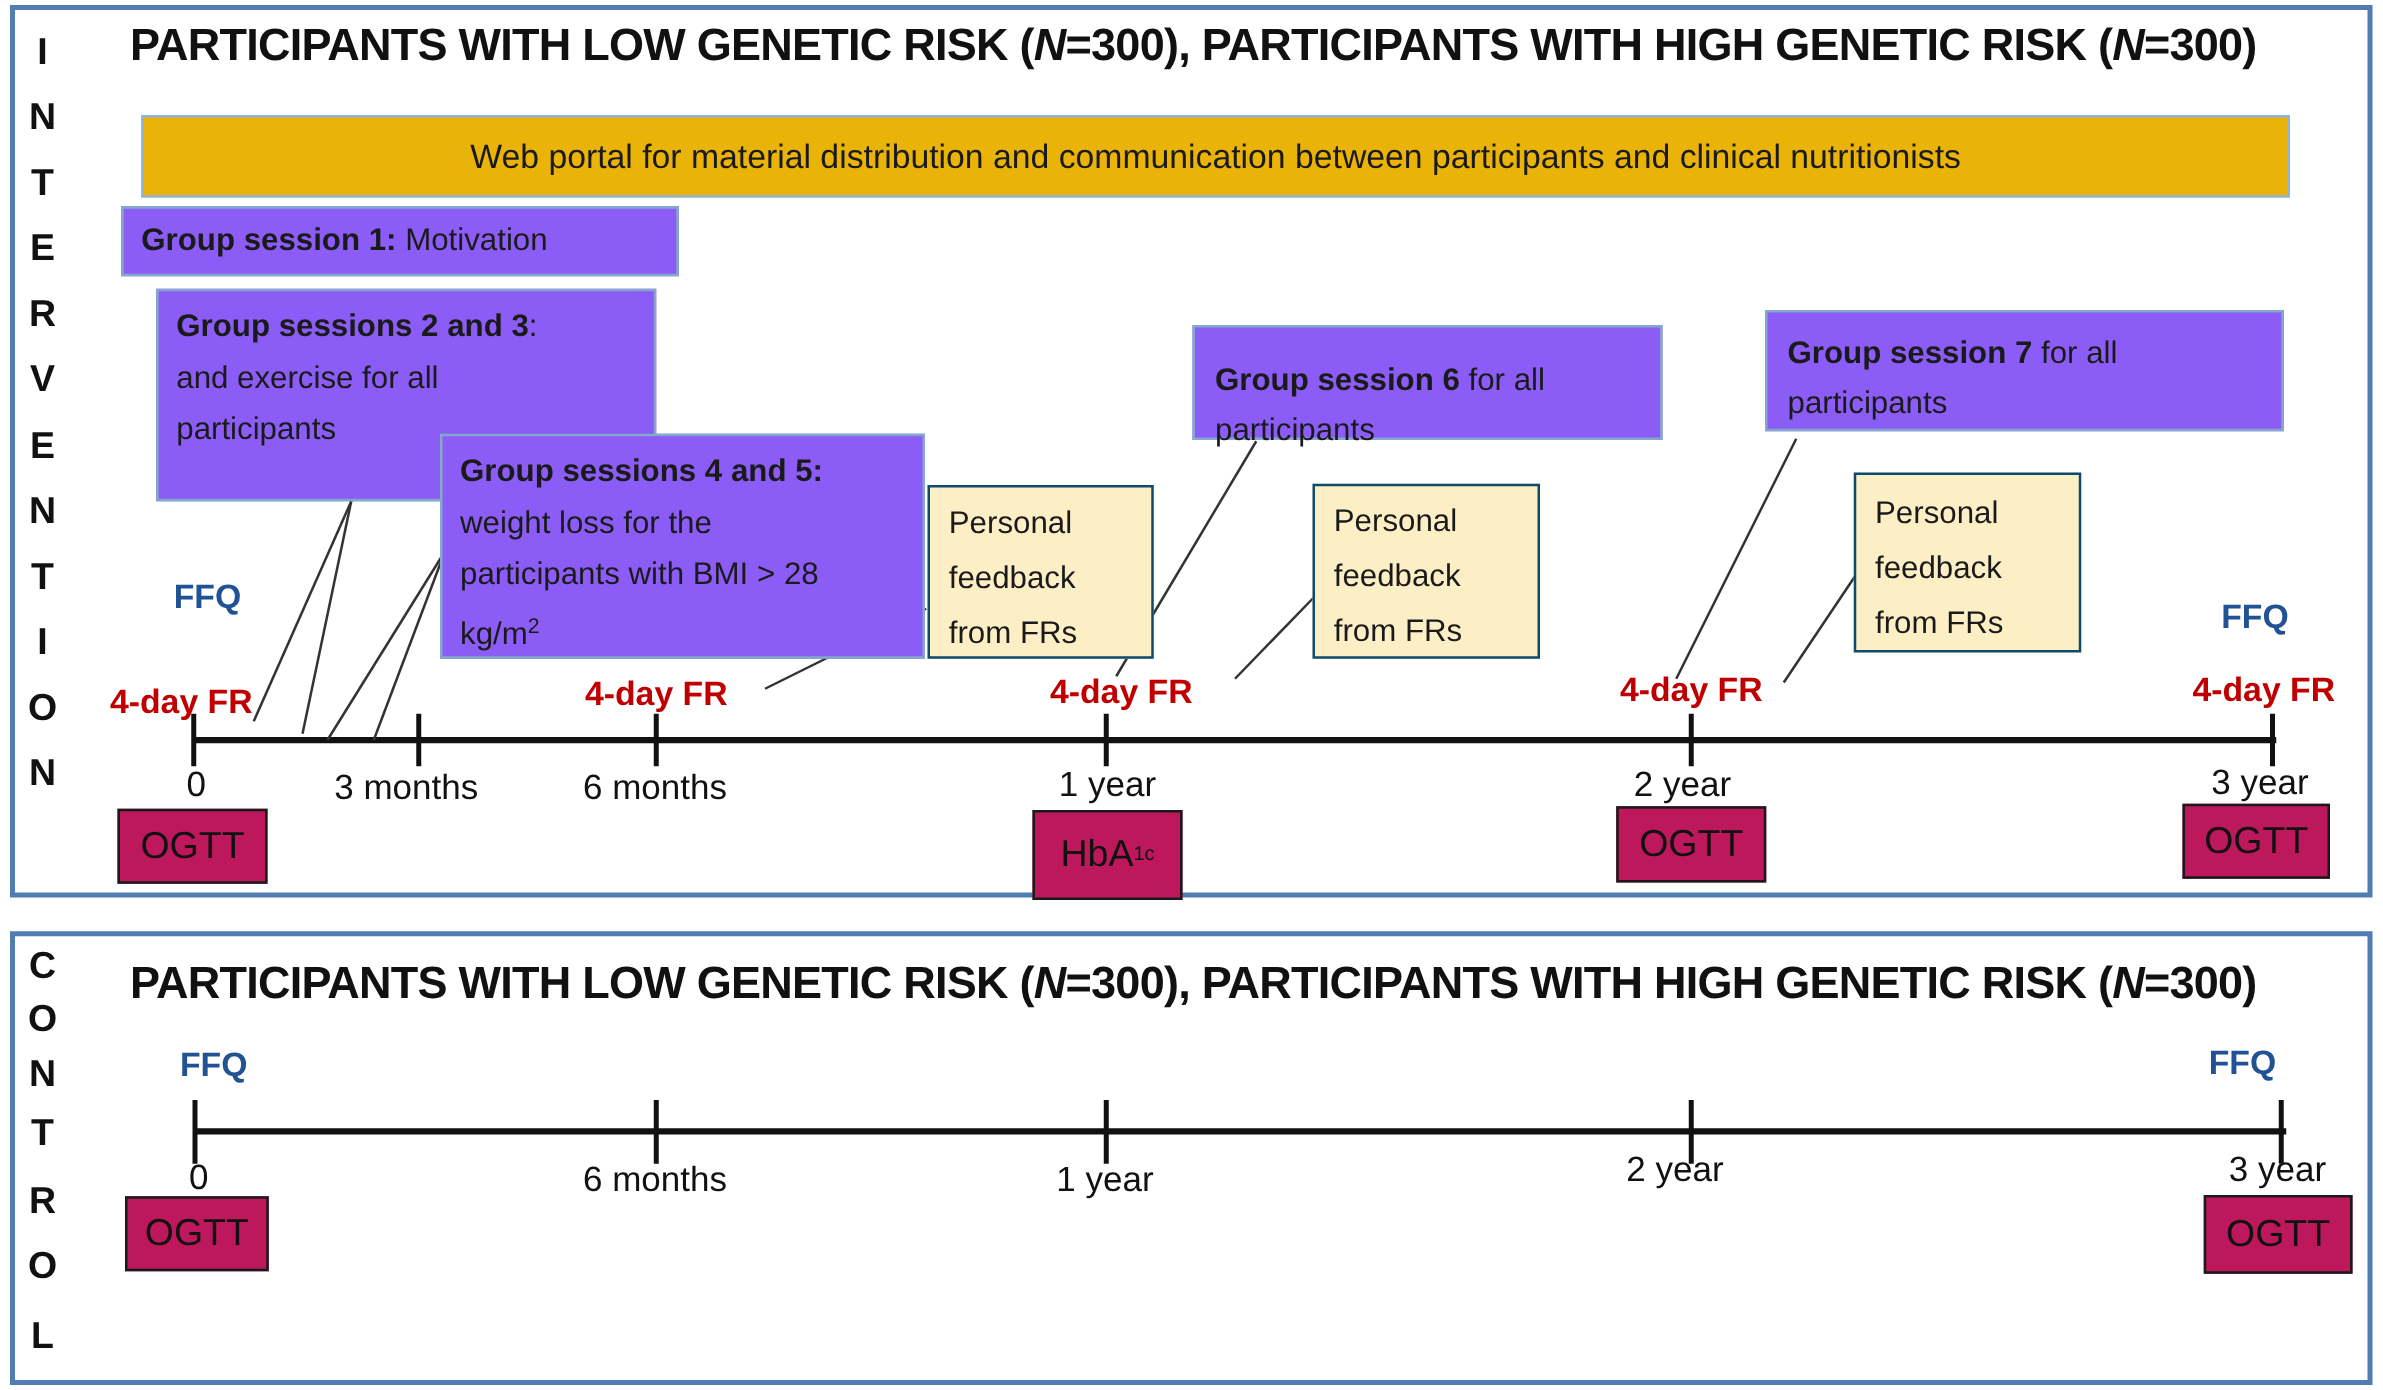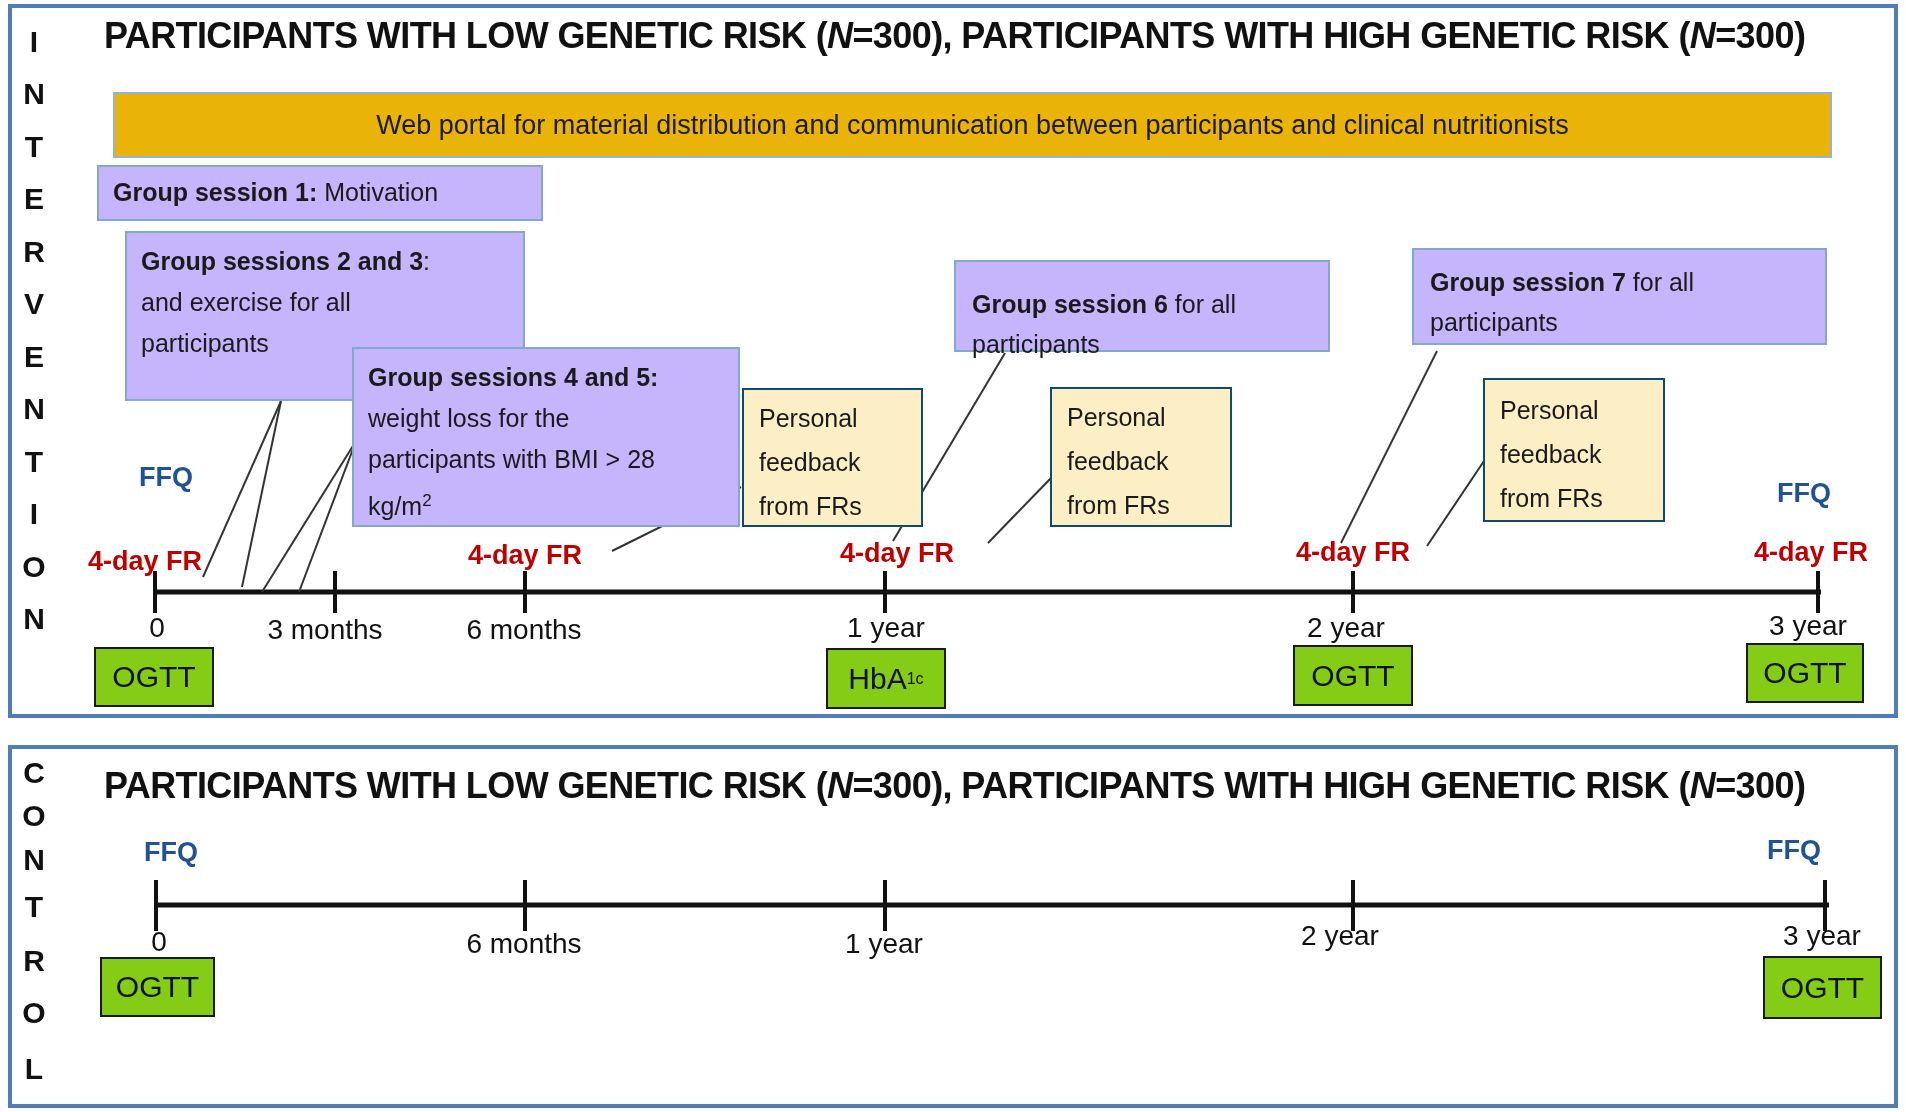--- a/index.html
+++ b/index.html
@@ -16,21 +16,21 @@
   .side-letter{position:absolute;left:12px;width:44px;text-align:center;
     font-size:30px;font-weight:bold;color:#111;z-index:3;}
 
   .panel-title{position:absolute;left:104px;font-size:36px;font-weight:bold;
     letter-spacing:-0.6px;white-space:nowrap;color:#111;z-index:3;}
   #title-intervention{top:15px;}
   #title-control{top:765px;}
   .panel-title .nit{font-style:italic;}
 
   .box{position:absolute;box-sizing:border-box;z-index:2;font-size:25px;color:#1a1a1a;}
-  .green{background:#c4b5fd;border:2px solid #84A7CC;}
+  .green{background:#8b5cf6;border:2px solid #84A7CC;}
   .lightgreen{background:#eab308;border:2px solid #8FB3D9;}
   .yellow{background:#FCEEC5;border:2px solid #0c4a6e;line-height:44px;}
   .b{font-weight:bold;}
 
   #web-portal{left:113px;top:92px;width:1719px;height:66px;
     display:flex;align-items:center;justify-content:center;font-size:27px;}
   #box-s1{left:97px;top:165px;width:446px;height:56px;padding:11px 0 0 14px;}
   #box-s23{left:125px;top:231px;width:400px;height:170px;padding:8px 0 0 14px;line-height:41px;}
   #box-s45{left:352px;top:347px;width:388px;height:180px;padding:8px 0 0 14px;line-height:41px;}
   #box-s6{left:954px;top:260px;width:376px;height:92px;padding:22px 0 0 16px;line-height:40px;}
@@ -63,24 +63,24 @@
   #tl-i-6m{left:524px;top:614px;}
   #tl-i-1y{left:886px;top:612px;}
   #tl-i-2y{left:1346px;top:612px;}
   #tl-i-3y{left:1808px;top:610px;}
   #tl-c-0{left:159px;top:926px;}
   #tl-c-6m{left:524px;top:928px;}
   #tl-c-1y{left:884px;top:928px;}
   #tl-c-2y{left:1340px;top:920px;}
   #tl-c-3y{left:1822px;top:920px;}
 
-  .testbox{position:absolute;background:#84cc16;border:2px solid #1a1a1a;box-sizing:border-box;
+  .testbox{position:absolute;background:#be185d;border:2px solid #1a1a1a;box-sizing:border-box;
     display:flex;align-items:center;justify-content:center;font-size:30px;color:#111;z-index:2;}
   #t-i-0{left:94px;top:647px;width:120px;height:60px;}
-  #t-i-1y{left:826px;top:648px;width:120px;height:61px;}
+  #t-i-1y{left:826px;top:648px;width:120px;height:72px;}
   #t-i-2y{left:1293px;top:645px;width:120px;height:61px;}
   #t-i-3y{left:1746px;top:643px;width:118px;height:60px;}
   #t-c-0{left:100px;top:957px;width:115px;height:60px;}
   #t-c-3y{left:1763px;top:956px;width:119px;height:63px;}
 </style>
 </head>
 <body>
 
 <div id="root">
 

